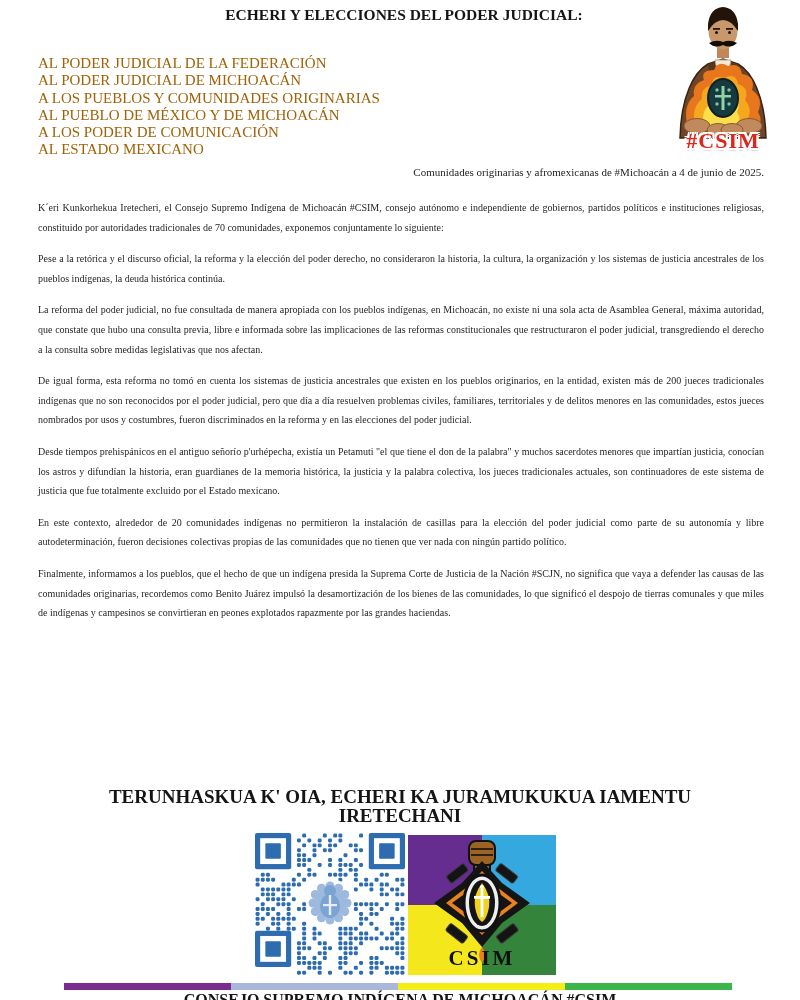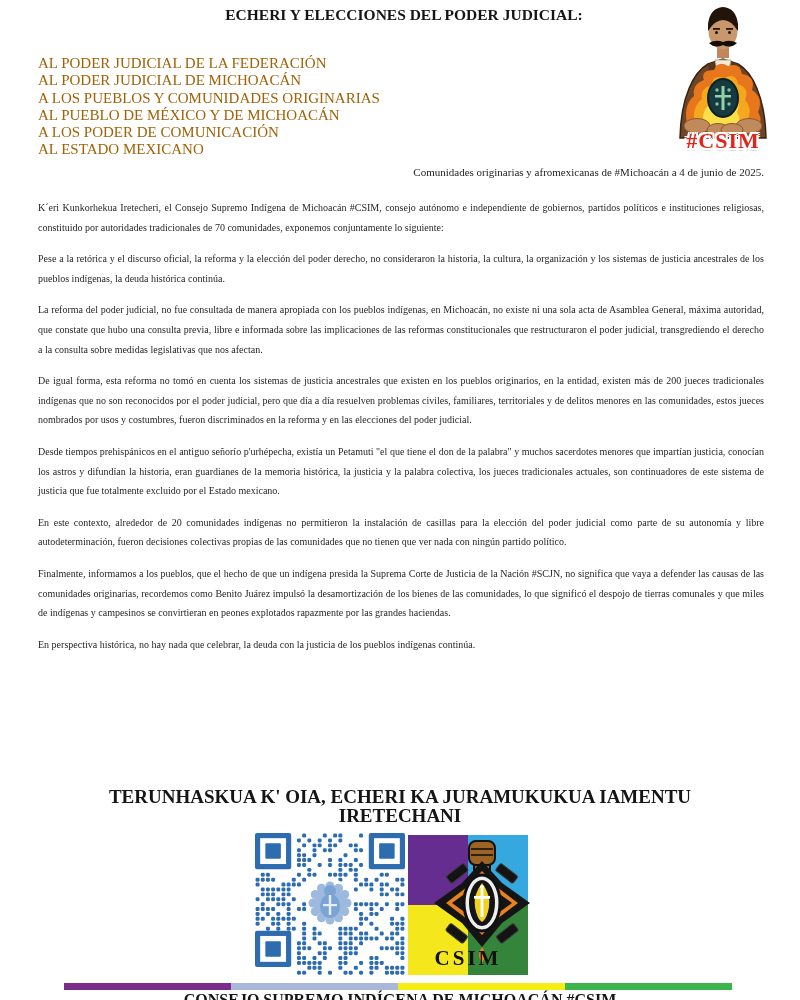--- a/index.html
+++ b/index.html
@@ -34,21 +34,21 @@
     font-size:10px;line-height:19.6px;text-align:justify;color:#1f1f1f;
   }
   .body-text p{margin:0 0 12px 0;}
   
   .slogan{
     position:absolute;top:787px;left:60px;width:680px;text-align:center;
     font-weight:bold;font-size:19px;line-height:19px;color:#151515;
   }
   
   .qr{position:absolute;top:833px;left:255px;width:150px;height:142px;}
-  .flag{position:absolute;top:835px;left:408px;width:120px;height:140px;}
+  .flag{position:absolute;top:835px;left:408px;width:148px;height:140px;}
   .flag .quads{position:absolute;inset:0;display:grid;grid-template-columns:1fr 1fr;grid-template-rows:1fr 1fr;}
   .flag .emblem{position:absolute;inset:0;}
   .flag .flag-label{
     position:absolute;left:0;right:0;bottom:4px;text-align:center;
     font-weight:bold;font-size:21px;letter-spacing:3px;color:#101010;
   }
   .color-bar{
     position:absolute;top:983px;left:64px;width:668px;height:7px;display:flex;
   }
   .color-bar span{flex:1;}
@@ -118,21 +118,20 @@
   <div class="dateline">Comunidades originarias y afromexicanas de #Michoacán a 4 de junio de 2025.</div>
 
   <div class="body-text">
     <p>K´eri Kunkorhekua Iretecheri, el Consejo Supremo Indígena de Michoacán #CSIM, consejo autónomo e independiente de gobiernos, partidos políticos e instituciones religiosas, constituido por autoridades tradicionales de 70 comunidades, exponemos conjuntamente lo siguiente:</p>
     <p>Pese a la retórica y el discurso oficial, la reforma y la elección del poder derecho, no consideraron la historia, la cultura, la organización y los sistemas de justicia ancestrales de los pueblos indígenas, la deuda histórica continúa.</p>
     <p>La reforma del poder judicial, no fue consultada de manera apropiada con los pueblos indígenas, en Michoacán, no existe ni una sola acta de Asamblea General, máxima autoridad, que constate que hubo una consulta previa, libre e informada sobre las implicaciones de las reformas constitucionales que restructuraron el poder judicial, transgrediendo el derecho a la consulta sobre medidas legislativas que nos afectan.</p>
     <p>De igual forma, esta reforma no tomó en cuenta los sistemas de justicia ancestrales que existen en los pueblos originarios, en la entidad,  existen más de 200 jueces tradicionales indígenas que no son reconocidos por el poder judicial, pero que día a día resuelven problemas civiles, familiares, territoriales y de delitos menores en las comunidades, estos jueces nombrados por usos y costumbres, fueron discriminados en la reforma y en las elecciones del poder judicial.</p>
     <p>Desde tiempos prehispánicos en el antiguo señorío p'urhépecha, existía un Petamuti "el que tiene el don de la palabra" y muchos sacerdotes menores que impartían justicia, conocían los astros y difundían la historia, eran guardianes de la memoria histórica, la justicia y la palabra colectiva, los jueces tradicionales actuales, son continuadores de este sistema de justicia que fue totalmente excluido por el Estado mexicano.</p>
     <p>En este contexto, alrededor de 20 comunidades indígenas no permitieron la instalación de casillas para la elección del poder judicial como parte de su autonomía y libre autodeterminación, fueron decisiones colectivas propias de las comunidades que no tienen que ver nada con ningún partido político.</p>
     <p>Finalmente, informamos a los pueblos, que el hecho de que un indígena presida la Suprema Corte de Justicia de la Nación #SCJN, no significa que vaya a defender las causas de las comunidades originarias, recordemos como Benito Juárez impulsó la desamortización de los bienes de las comunidades, lo que significó el despojo de tierras comunales y que miles de indígenas y campesinos se convirtieran en peones explotados rapazmente por las grandes haciendas.</p>
-    <p>En perspectiva histórica, no hay nada que celebrar, la deuda con la justicia de los pueblos indígenas continúa.</p>
   </div>
 
   <div class="slogan">
     <div>TERUNHASKUA K' OIA, ECHERI KA JURAMUKUKUA IAMENTU IRETECHANI</div>
   </div>
 
   <div class="qr">
     <svg id="qr-svg" width="150" height="142" viewBox="0 0 150 142">
         <rect x="47.15172413793103" y="0.6" width="3.972413793103448" height="3.972413793103448" fill="#2e6cb0" rx="1.4"></rect>
         <rect x="67.84137931034482" y="0.6" width="3.972413793103448" height="3.972413793103448" fill="#2e6cb0" rx="1.4"></rect>

